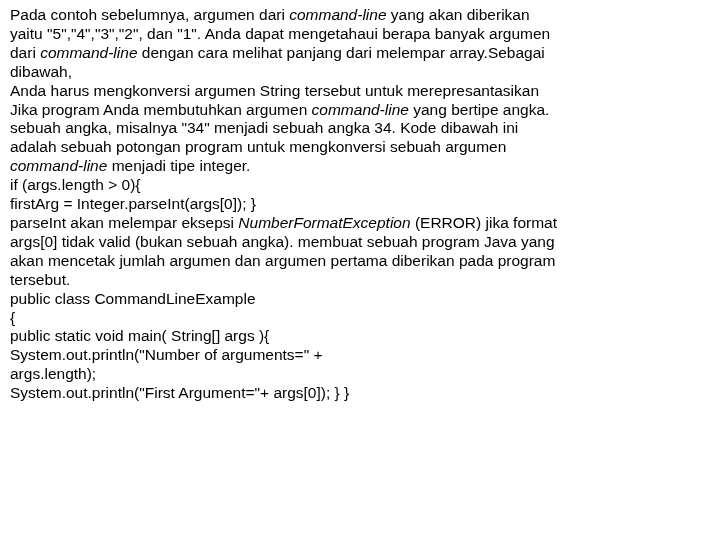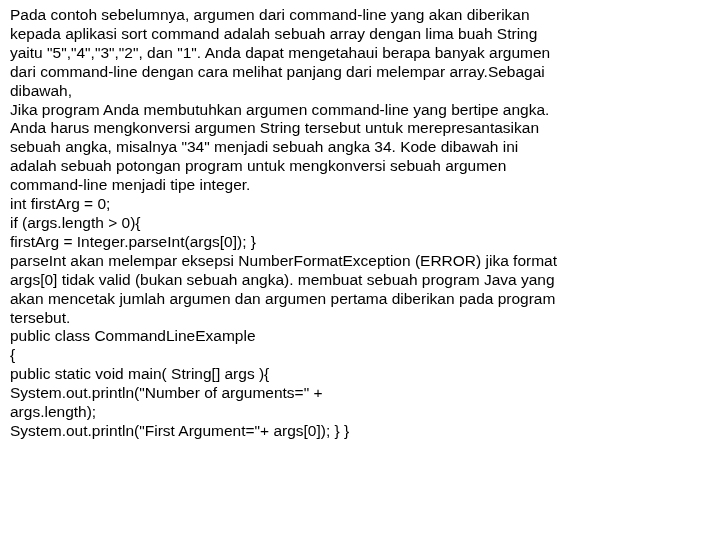--- a/index.html
+++ b/index.html
@@ -14,38 +14,36 @@
     color: #000;
     overflow: hidden;
   }
   .page {
     padding: 6px 8px 8px 10px;
   }
   .para {
     margin: 0;
     padding: 0;
   }
-  .ital { }
+  .ital { font-style: italic; }
 </style>
 </head>
 <body>
 
 <div class="page">
   <div id="content">
       <div class="para"><span>Pada contoh sebelumnya, argumen dari </span><span class="ital">command-line</span><span> yang akan diberikan</span></div>
-      <div class="para"><span>kepada aplikasi sort command adalah sebuah array dengan lima buah String</span></div>
       <div class="para"><span>yaitu "5","4","3","2", dan "1". Anda dapat mengetahaui berapa banyak argumen</span></div>
       <div class="para"><span>dari </span><span class="ital">command-line</span><span> dengan cara melihat panjang dari melempar array.Sebagai</span></div>
       <div class="para"><span>dibawah,</span></div>
+      <div class="para"><span>Anda harus mengkonversi argumen String tersebut untuk merepresantasikan</span></div>
       <div class="para"><span>Jika program Anda membutuhkan argumen </span><span class="ital">command-line</span><span> yang bertipe angka.</span></div>
-      <div class="para"><span>Anda harus mengkonversi argumen String tersebut untuk merepresantasikan</span></div>
       <div class="para"><span>sebuah angka, misalnya "34" menjadi sebuah angka 34. Kode dibawah ini</span></div>
       <div class="para"><span>adalah sebuah potongan program untuk mengkonversi sebuah argumen</span></div>
       <div class="para"><span class="ital">command-line</span><span> menjadi tipe integer.</span></div>
-      <div class="para"><span>int firstArg = 0;</span></div>
       <div class="para"><span>if (args.length &gt; 0){</span></div>
       <div class="para"><span>firstArg = Integer.parseInt(args[0]); }</span></div>
       <div class="para"><span>parseInt akan melempar eksepsi </span><span class="ital">NumberFormatException</span><span> (ERROR) jika format</span></div>
       <div class="para"><span>args[0] tidak valid (bukan sebuah angka). membuat sebuah program Java yang</span></div>
       <div class="para"><span>akan mencetak jumlah argumen dan argumen pertama diberikan pada program</span></div>
       <div class="para"><span>tersebut.</span></div>
       <div class="para"><span>public class CommandLineExample</span></div>
       <div class="para"><span>{</span></div>
       <div class="para"><span>public static void main( String[] args ){</span></div>
       <div class="para"><span>System.out.println("Number of arguments=" +</span></div>

